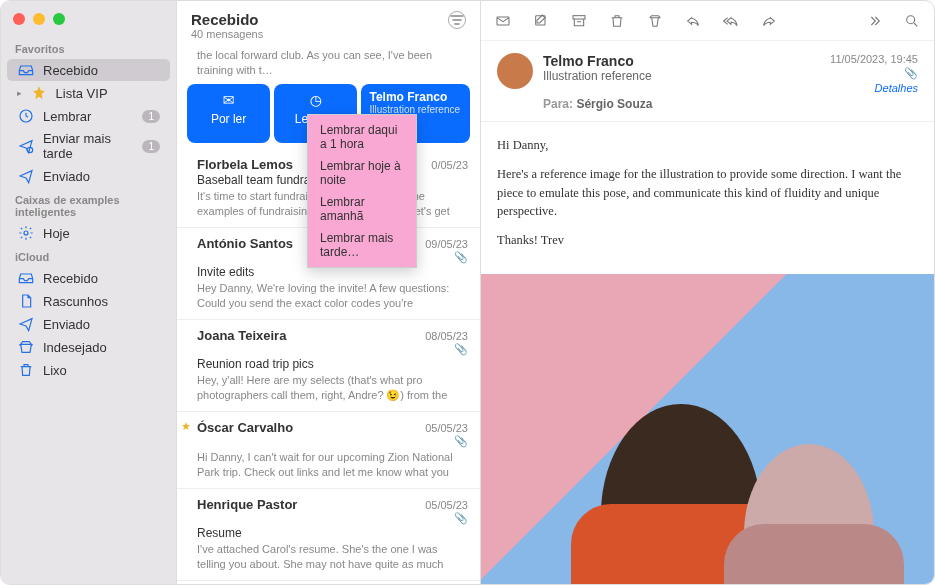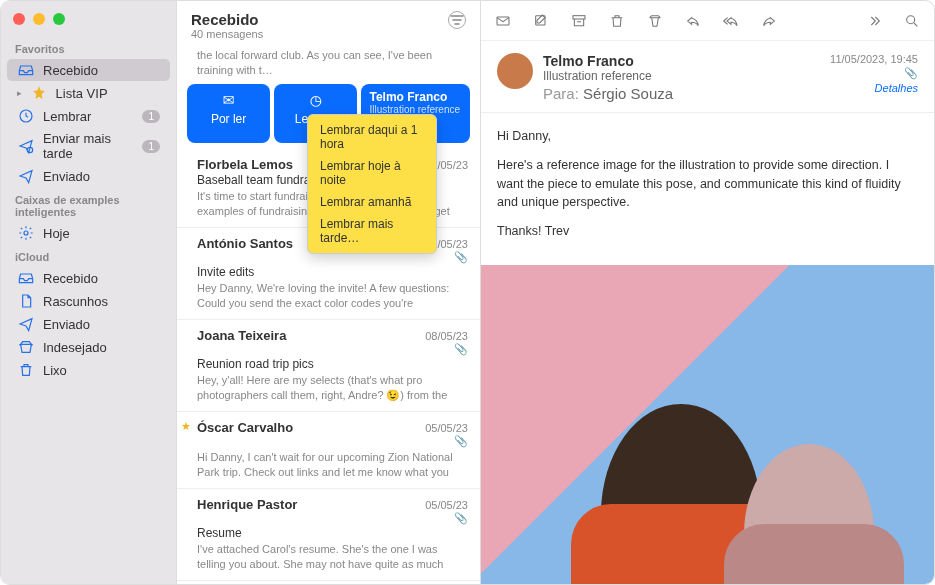--- a/index.html
+++ b/index.html
@@ -36,39 +36,39 @@
 .attach-row { display: flex; justify-content: flex-end; }
 .clip { color: #bbb; font-size: 11px; }
 
 .filter-row { display: flex; gap: 4px; padding: 6px 10px; position: relative; }
 .filter-btn { flex: 1; background: #0a6cff; color: #fff; border-radius: 8px; padding: 8px 6px; display: flex; flex-direction: column; align-items: center; gap: 4px; font-size: 12px; cursor: default; }
 .filter-btn .fi { font-size: 14px; }
 .filter-card { flex: 1.3; background: #0a6cff; color: #fff; border-radius: 8px; padding: 6px 8px; font-size: 11px; }
 .filter-card .fc-name { font-weight: 600; font-size: 12px; }
 .filter-card .fc-line { opacity: 0.8; font-size: 10px; }
 
-.popover { position: absolute; top: 36px; left: 130px; background: #fde047; border: 1px solid #ccc; border-radius: 6px; box-shadow: 0 4px 14px rgba(0,0,0,0.2); padding: 4px 0; z-index: 50; width: 130px; }
+.popover { position: absolute; top: 36px; left: 130px; background: #f9a8d4; border: 1px solid #ccc; border-radius: 0; box-shadow: 0 4px 14px rgba(0,0,0,0.2); padding: 4px 0; z-index: 50; width: 110px; }
 .popover-item { padding: 4px 12px; font-size: 12px; cursor: default; }
 
 .reader { flex: 1; display: flex; flex-direction: column; }
 .toolbar { height: 40px; display: flex; align-items: center; padding: 0 12px; gap: 18px; border-bottom: 1px solid #f0f0f0; color: #777; }
 .toolbar .spacer { flex: 1; }
 .toolbar .tb-icon { width: 20px; display: flex; justify-content: center; cursor: default; }
 .reader-head { padding: 12px 16px 10px; border-bottom: 1px solid #eee; }
 .rh-top { display: flex; gap: 10px; }
 .avatar { width: 36px; height: 36px; border-radius: 50%; background: #c97a4a; flex-shrink: 0; }
 .rh-info { flex: 1; }
 .rh-name { font-weight: 600; font-size: 14px; }
 .rh-subj { font-size: 12px; color: #666; }
-.rh-to { font-size: 15px; color: #666; margin-top: 2px; }
+.rh-to { font-size: 12px; color: #666; margin-top: 14px; font-weight: bold; }
 .rh-to .lbl { color: #999; }
 .rh-right { text-align: right; font-size: 11px; color: #888; }
 .rh-right .details { color: #0a6cff; cursor: default; font-style: italic; }
 .reader-body { padding: 14px 16px; font-size: 12.5px; color: #333; line-height: 1.5; }
-.reader-body p { margin-bottom: 10px; }
+.reader-body p { margin-bottom: 10px; font-family: Liberation Serif, serif; }
 .reader-img { flex: 1; background: linear-gradient(135deg, #e9a6b5 0%, #e9a6b5 40%, #88b8e8 40%, #88b8e8 100%); position: relative; overflow: hidden; }
 .fig { position: absolute; border-radius: 50% 50% 0 0; }
 .fig1 { width: 160px; height: 220px; background: #3a2a1f; left: 120px; bottom: -40px; }
 .fig1::after { content:""; position:absolute; bottom:0; left:-30px; width:220px; height:120px; background:#d9532a; border-radius:40px 40px 0 0; }
 .fig2 { width: 130px; height: 180px; background: #caa; right: 60px; bottom: -40px; }
 .fig2::after { content:""; position:absolute; bottom:0; left:-20px; width:180px; height:100px; background:#b88; border-radius:40px 40px 0 0; }
 svg { width: 16px; height: 16px; }
 </style>
 </head>
 <body>

